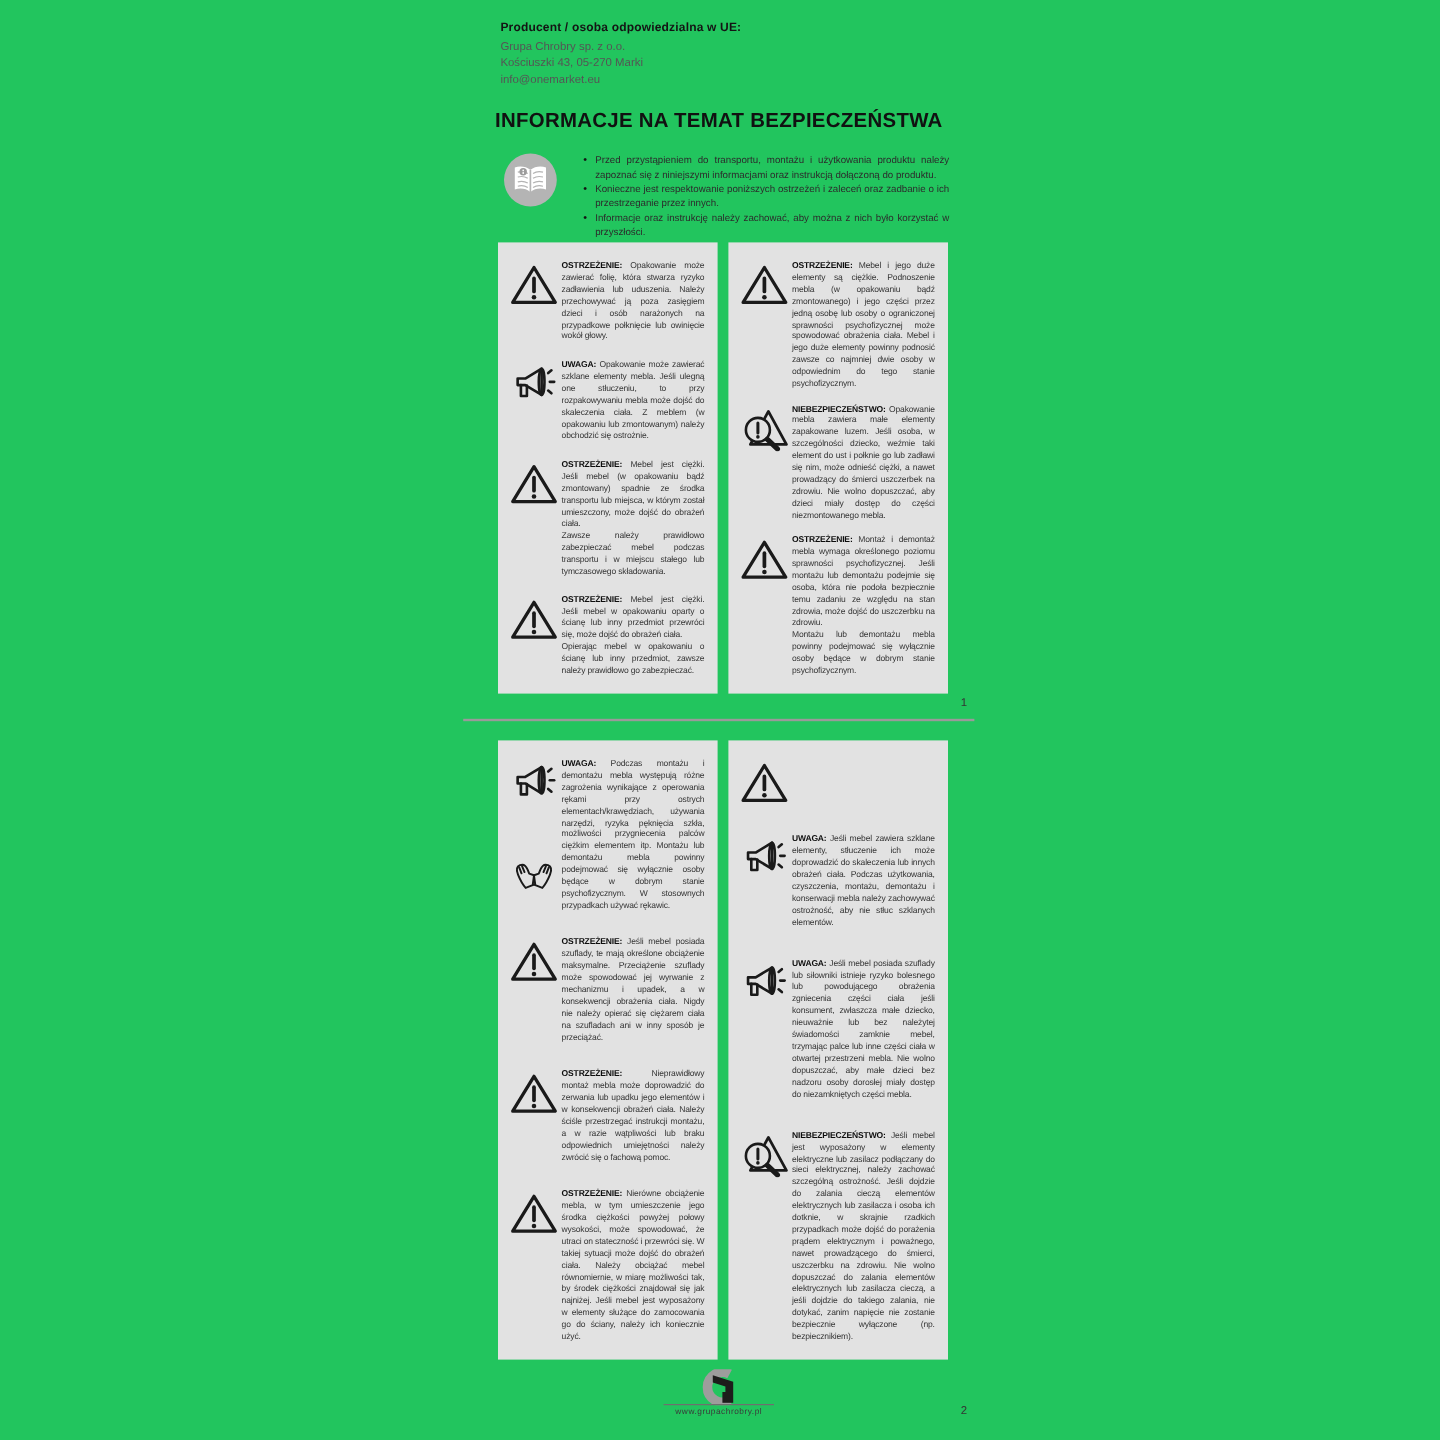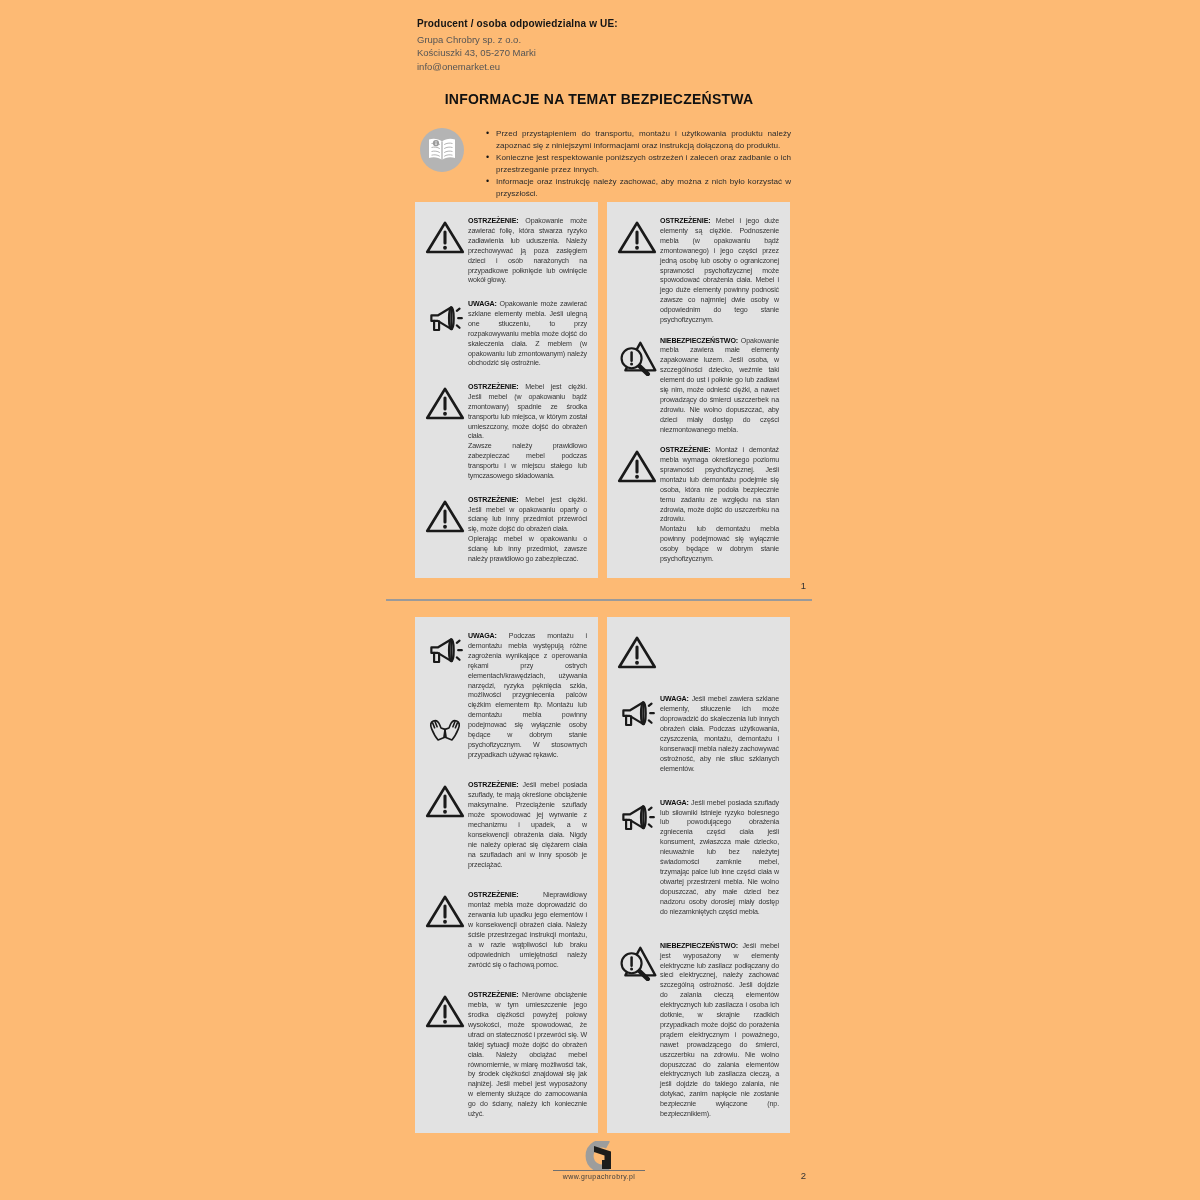--- a/index.html
+++ b/index.html
@@ -1,24 +1,24 @@
 <!DOCTYPE html>
 <html><head>
 <meta charset="utf-8">
 <style>
   html,body{margin:0;padding:0;background:#ffffff;}
   body{width:1200px;height:1200px;font-family:"Liberation Sans",sans-serif;color:#3c3c3c;}
-  .page{position:relative;width:1200px;height:1200px;overflow:hidden;background:#fdba74;}
+  .page{position:relative;width:1200px;height:1200px;overflow:hidden;background:#22c55e;}
 
   
   .producer{position:absolute;left:417px;top:17px;font-size:9.5px;line-height:13.5px;color:#555;}
   .producer .plabel{font-weight:bold;color:#141414;font-size:10px;margin-bottom:2px;letter-spacing:.15px;}
 
   .doc-title{position:absolute;left:385px;top:91px;width:428px;margin:0;text-align:center;
-    font-size:14px;font-weight:bold;color:#111;letter-spacing:.25px;}
+    font-size:17px;font-weight:bold;color:#111;letter-spacing:.25px;}
 
   
   .intro{position:absolute;left:419px;top:127px;width:372px;display:flex;gap:20px;}
   .intro-icon{width:46px;height:46px;flex:none;}
   .intro-icon svg{width:100%;height:100%;display:block;}
   .intro-bullets{list-style:none;margin:1px 0 0 0;padding:0;width:318px;font-size:8.1px;
     line-height:11.5px;color:#2c2c2c;text-align:justify;}
   .intro-bullets li{position:relative;padding-left:11px;margin-bottom:1px;}
   .intro-bullets li::before{content:"\2022";position:absolute;left:1px;top:0;font-size:9px;color:#141414;}
 

